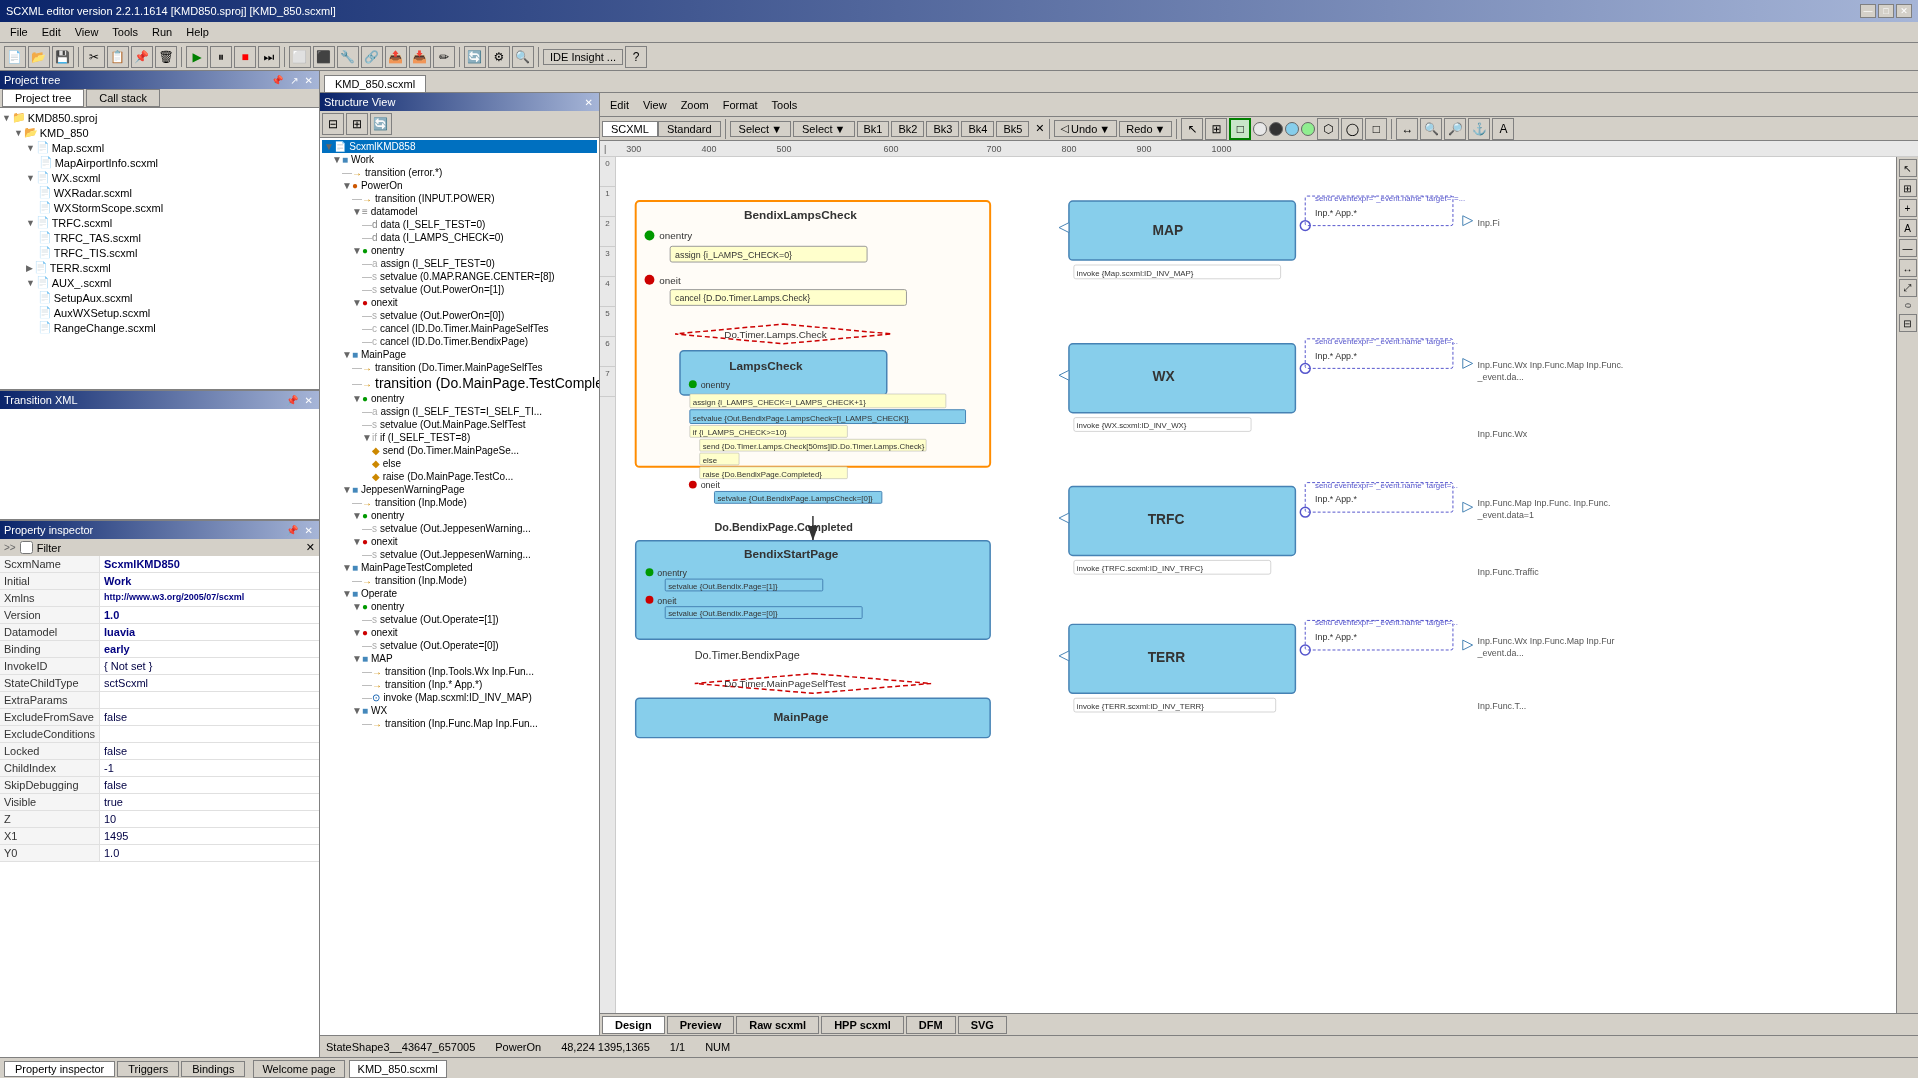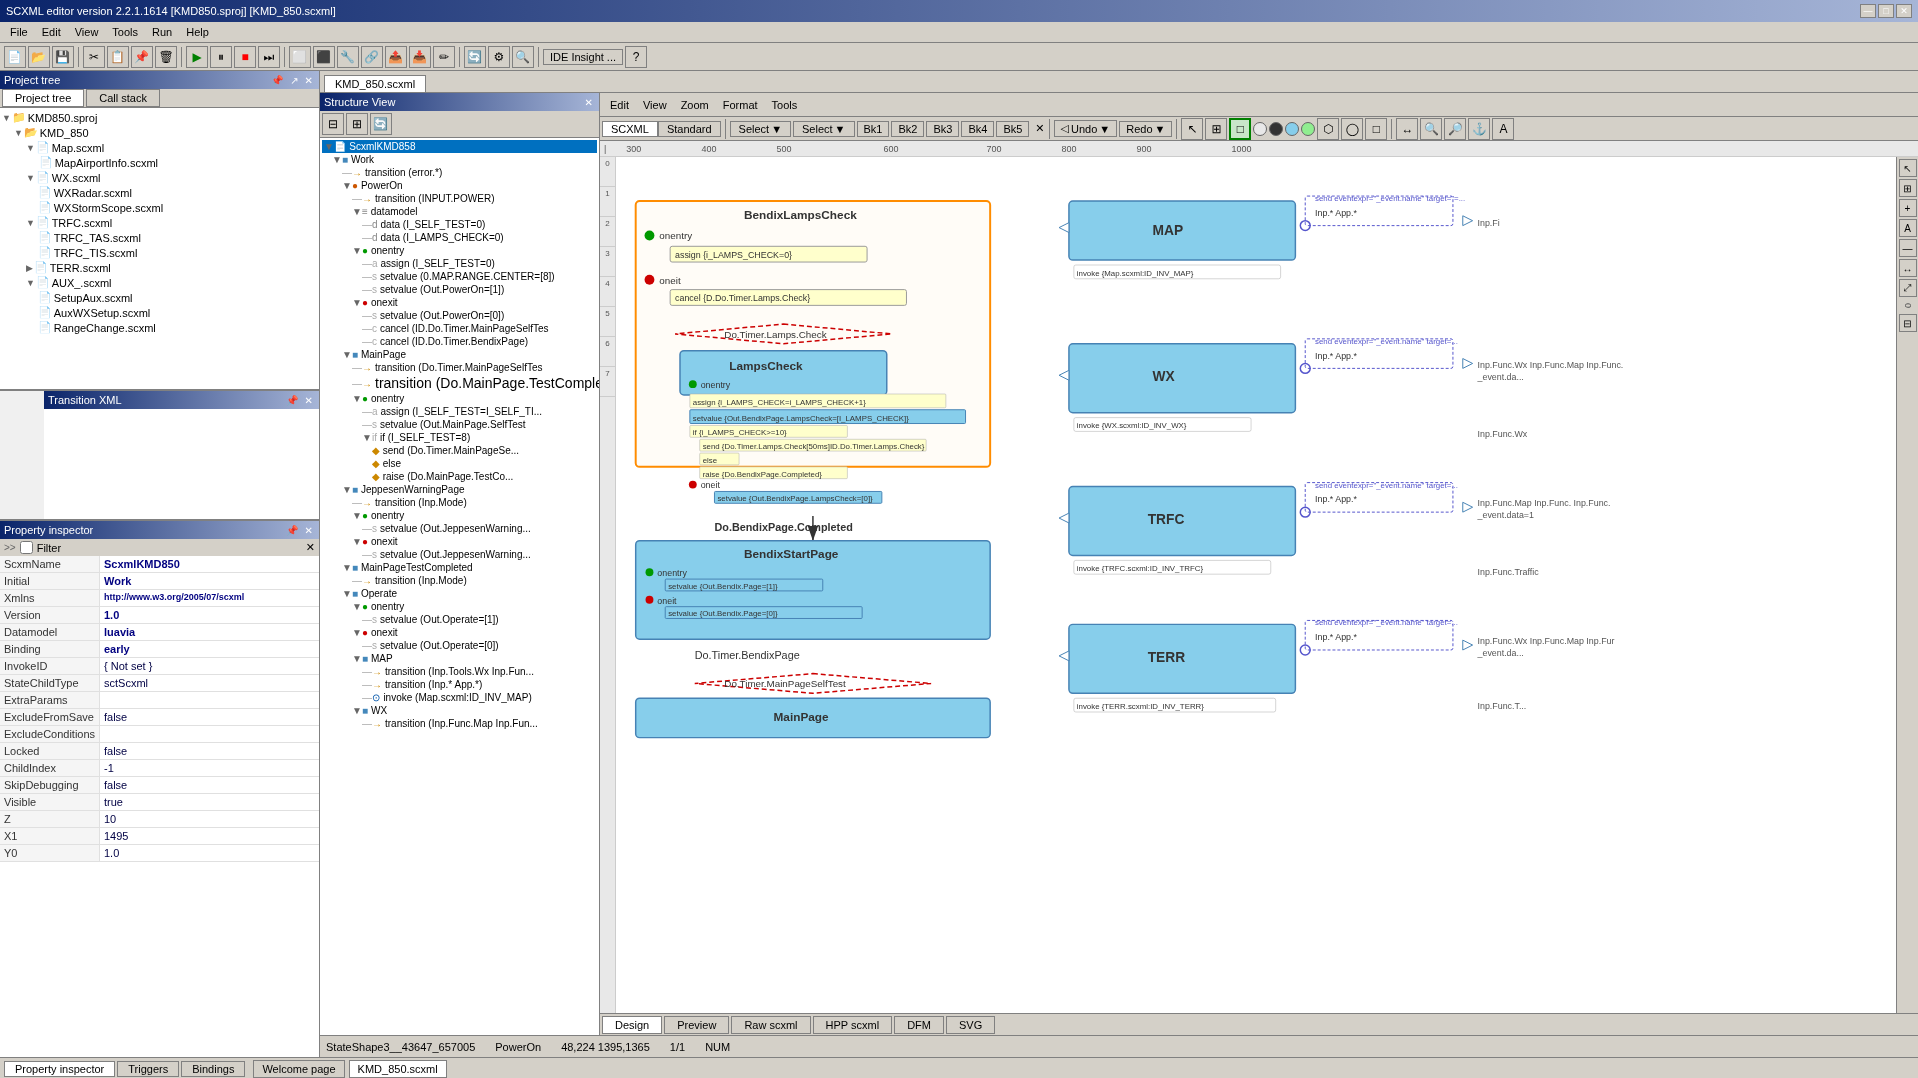--- a/index.html
+++ b/index.html
@@ -103,21 +103,20 @@
     .tree-icon { margin-right: 2px; font-size: 11px; }
     .tree-label { font-size: 11px; }
 
     
     #transition-xml-panel {
       background: #f0f0f0;
       height: 130px;
       border-bottom: 2px solid #808080;
       display: flex;
       flex-direction: column;
-      padding-left: 44px;
     }
 
     
     #property-inspector-panel {
       background: #f0f0f0;
       flex: 1;
       display: flex;
       flex-direction: column;
       overflow: hidden;
     }
@@ -247,20 +246,21 @@
       font-size: 10px;
     }
 
     
     #bottom-bar {
       background: #d4d0c8;
       height: 22px;
       display: flex;
       align-items: center;
       border-top: 1px solid #808080;
+      font-weight: bold;
     }
     .bottom-tab {
       padding: 2px 12px;
       border: 1px solid #808080;
       background: #d4d0c8;
       cursor: pointer;
       font-size: 11px;
       margin-left: 2px;
     }
     .bottom-tab.active { background: white; }
@@ -953,21 +953,21 @@
         <div id="canvas-with-ruler">
 
           <div id="canvas-ruler-h">
             <span style="margin-right:20px">|</span>
             <span style="margin-right:60px">300</span>
             <span style="margin-right:60px">400</span>
             <span style="margin-right:92px">500</span>
             <span style="margin-right:88px">600</span>
             <span style="margin-right:60px">700</span>
             <span style="margin-right:60px">800</span>
-            <span style="margin-right:80px">900</span>
+            <span style="margin-right:60px">900</span>
             <span style="margin-right:60px">1000</span>
           </div>
           <div id="canvas-with-sidebar">
 
             <div id="canvas-left-ruler">
               <div style="height:30px;border-bottom:1px solid #ccc;width:100%;text-align:center;padding-top:2px">0</div>
               <div style="height:30px;border-bottom:1px solid #ccc;width:100%;text-align:center;padding-top:2px">1</div>
               <div style="height:30px;border-bottom:1px solid #ccc;width:100%;text-align:center;padding-top:2px">2</div>
               <div style="height:30px;border-bottom:1px solid #ccc;width:100%;text-align:center;padding-top:2px">3</div>
               <div style="height:30px;border-bottom:1px solid #ccc;width:100%;text-align:center;padding-top:2px">4</div>

